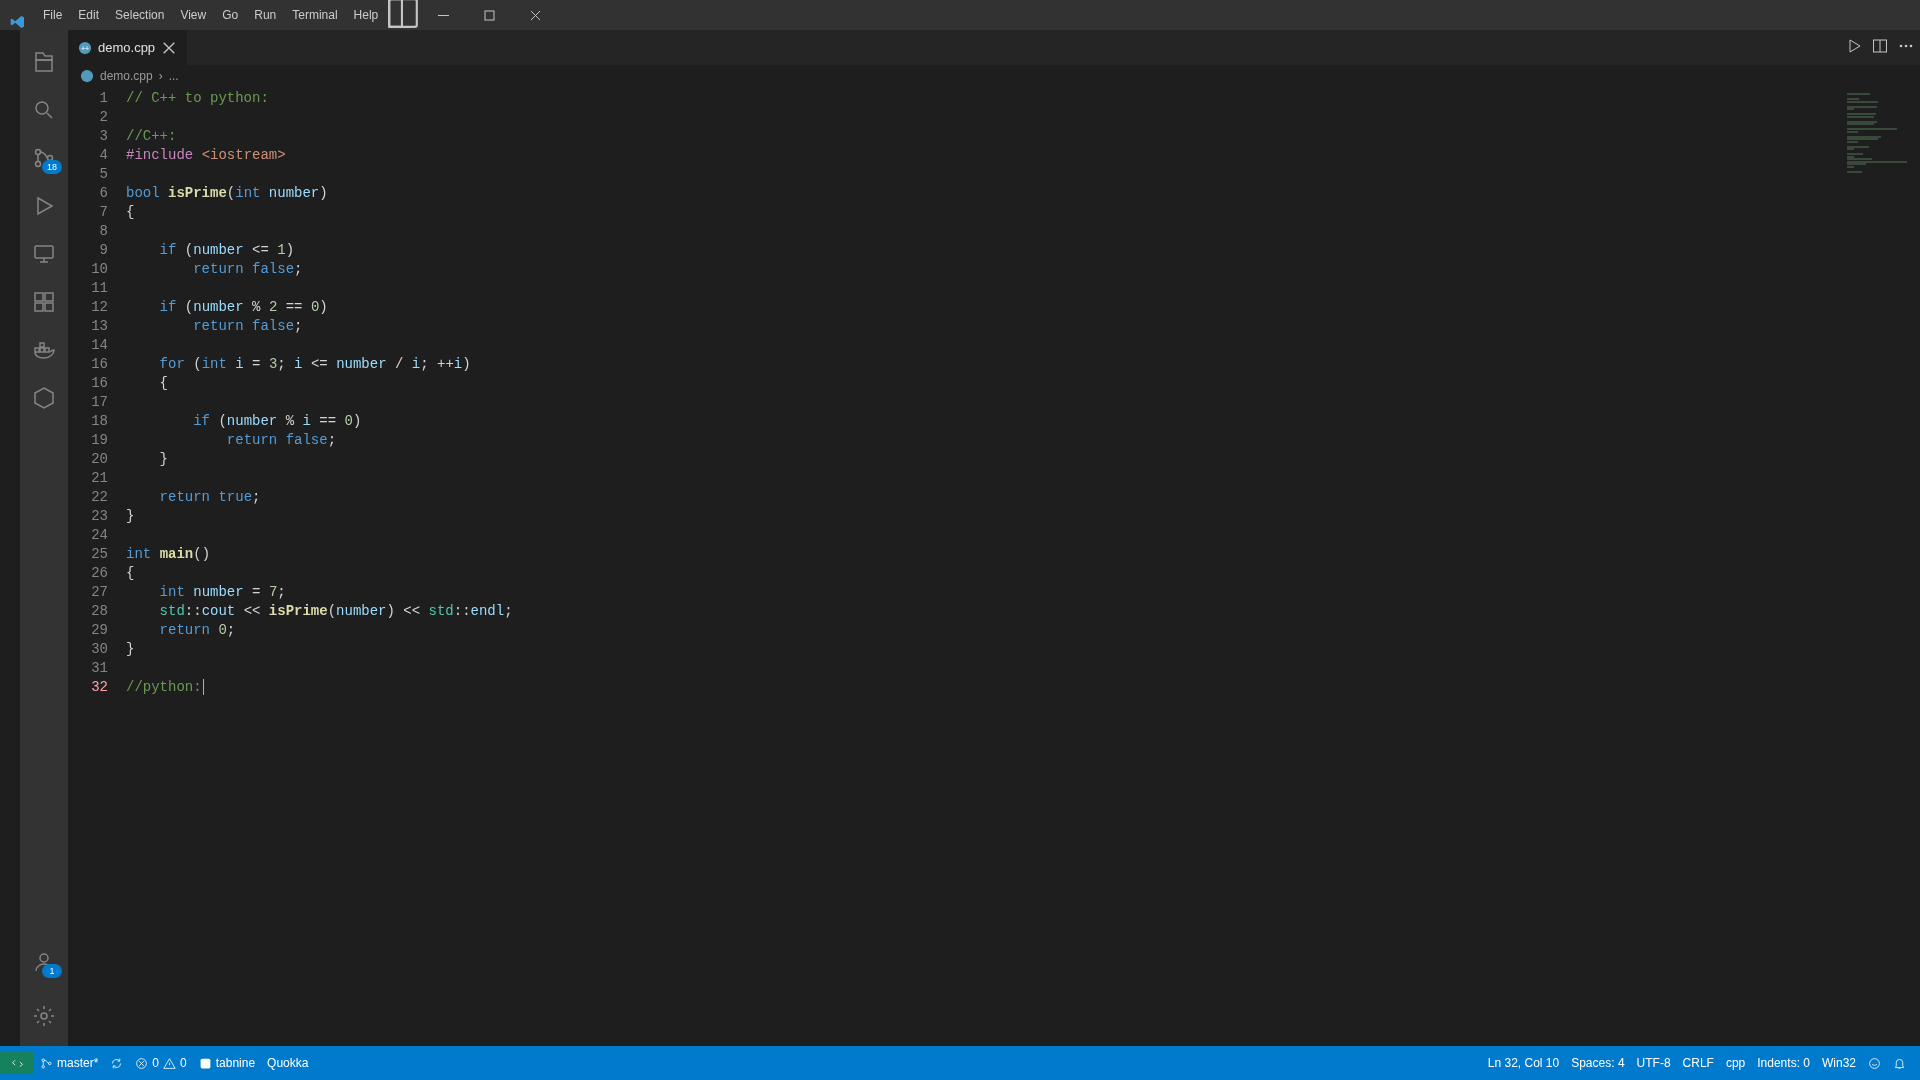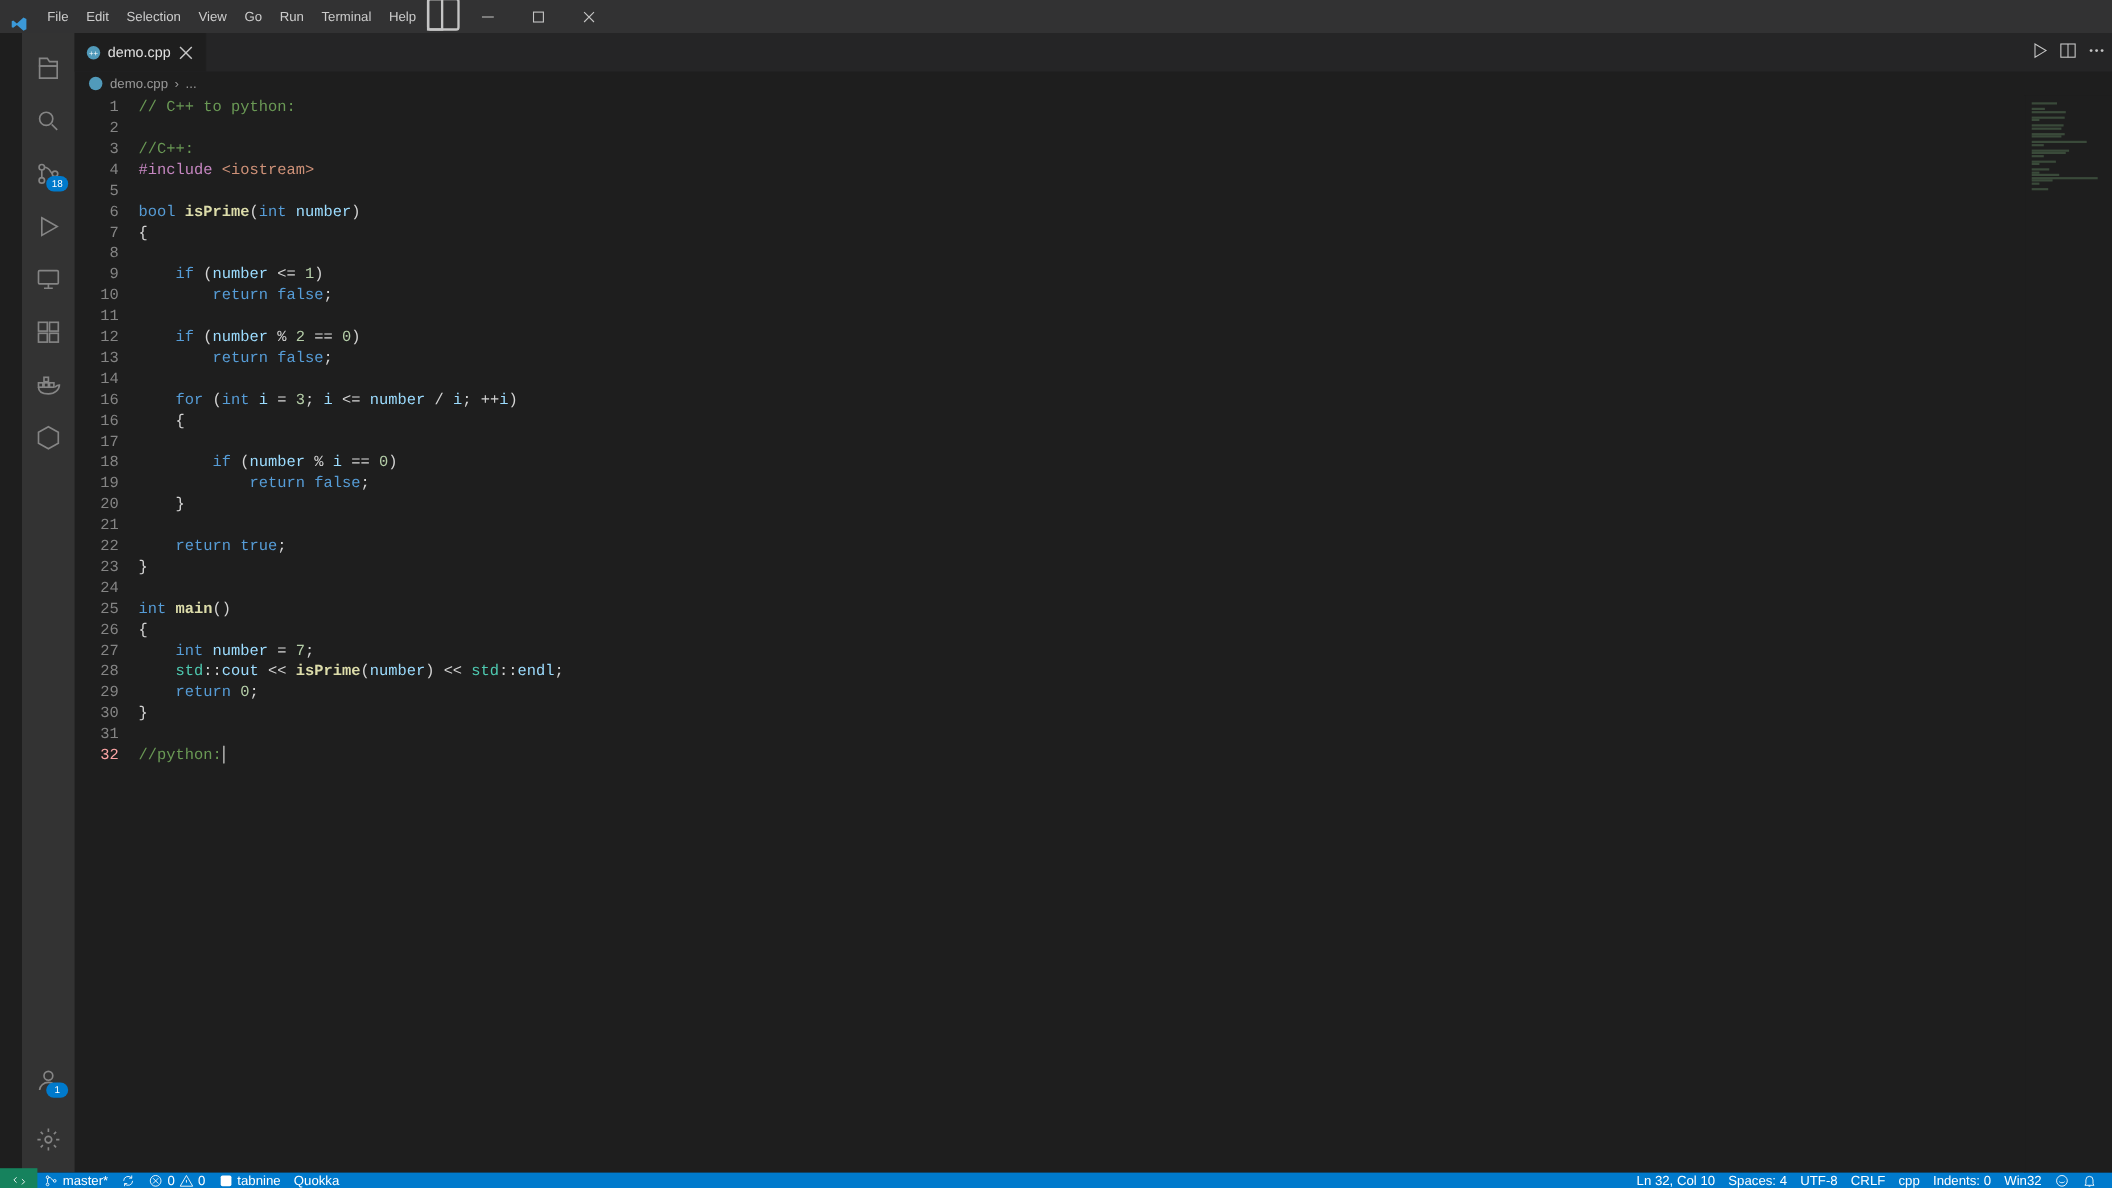--- a/index.html
+++ b/index.html
@@ -96,21 +96,21 @@
   border-right:1px solid #aeafad;
 }
 .minimap {
   width:80px; background:#1e1e1e;
   border-left:1px solid #1e1e1e;
   position:relative;
 }
 .minimap .mm-blob { position:absolute; left:6px; background:#3a4a3a; height:2px; }
 
 .statusbar {
-  height:14px; background:#007acc; color:#ffffff;
+  height:34px; background:#007acc; color:#ffffff;
   display:flex; align-items:center; font-size:12px;
   padding:0 8px;
 }
 .statusbar .sb-item { padding:0 6px; display:flex; align-items:center; gap:4px; }
 .statusbar .sb-right{ margin-left:auto; display:flex; }
 .statusbar svg { width:13px; height:13px; }
 .remote-ind{ background:#16825d; height:22px; width:34px; margin-left:-8px; display:flex; align-items:center; justify-content:center; }
 </style>
 </head>
 <body>

